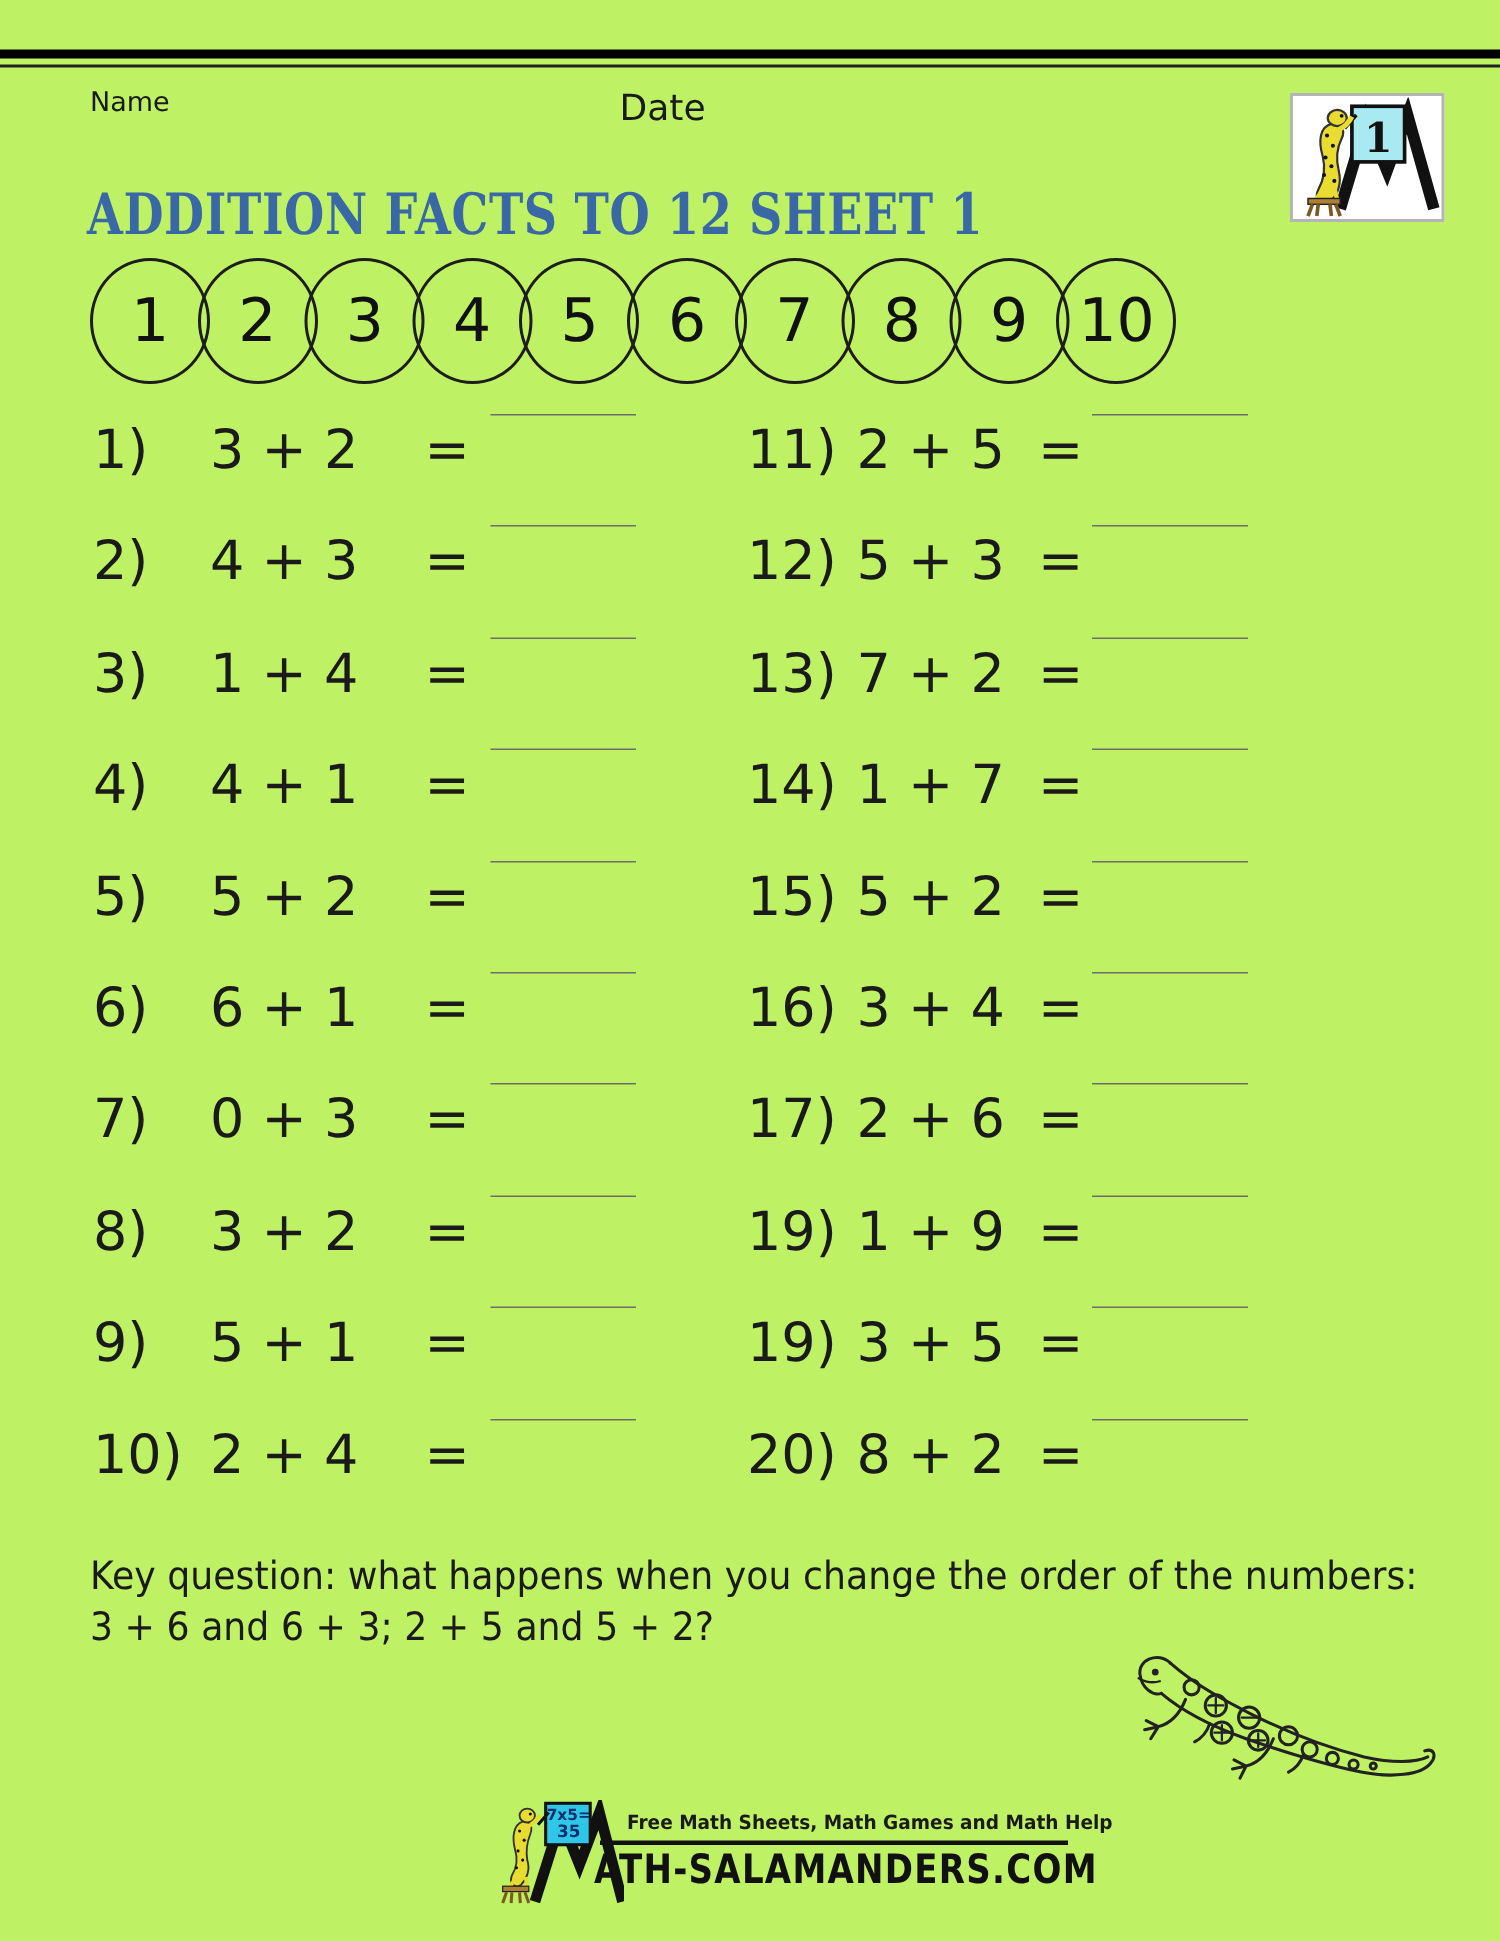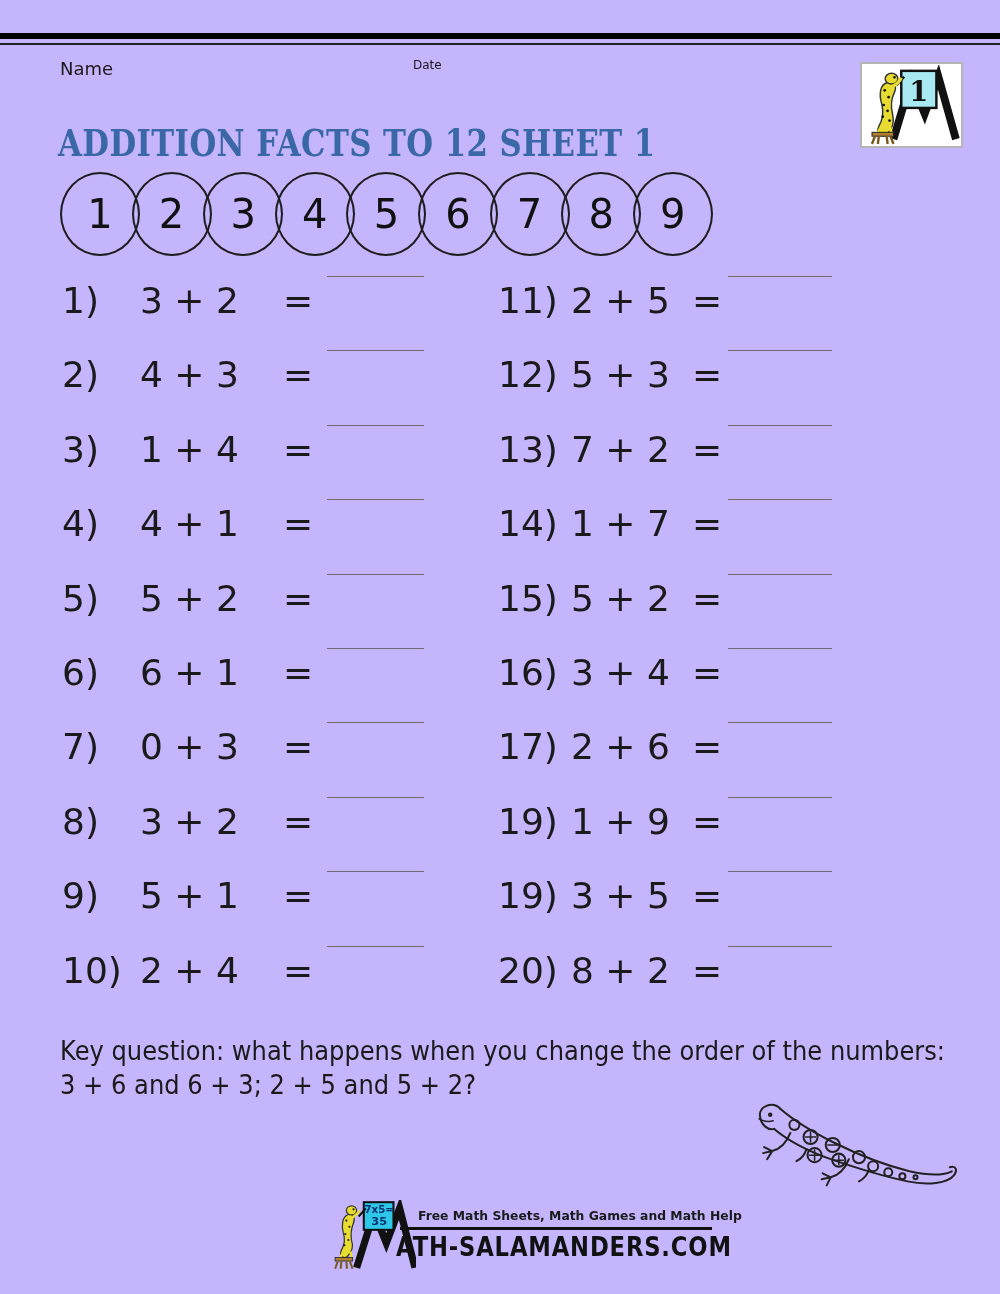--- a/index.html
+++ b/index.html
@@ -3,27 +3,27 @@
 <meta charset="utf-8">
 <style>
   :root{
     --title-blue:#3A67A5; --rule-black:#000; --text-black:#1a1a1a;
     --underline-gray:#6e6e6e; --salamander-yellow:#E9DC30;
     --badge-board-cyan:#A8E9F2; --footer-board-cyan:#2EC7E8;
     --stool-brown:#B08030; --board-text-navy:#0A3070;
   }
   *{margin:0;padding:0;box-sizing:border-box;}
   body{background:#fff;font-family:"DejaVu Sans",sans-serif;color:var(--text-black);}
-  .page{position:relative;width:1000px;height:1294px;background:#c4b5fd;overflow:hidden;}
+  .page{position:relative;width:1000px;height:1294px;background:#bef264;overflow:hidden;}
 
   .rule-thick{position:absolute;left:0;top:33px;width:100%;height:6px;background:var(--rule-black);}
   .rule-thin{position:absolute;left:0;top:43px;width:100%;height:2px;background:#222;}
 
   .name-label{position:absolute;left:60px;top:58px;font-size:18px;}
-  .date-label{position:absolute;left:413px;top:58px;font-size:12px;}
+  .date-label{position:absolute;left:413px;top:58px;font-size:24px;}
 
   .badge{position:absolute;left:860px;top:62px;width:103px;height:86px;background:#fff;
          border:2px solid #b5b5b5;display:flex;align-items:center;justify-content:center;}
 
   .title{position:absolute;left:58px;top:120px;font-family:"DejaVu Serif",serif;font-weight:600;
          font-size:38px;color:var(--title-blue);white-space:nowrap;
          transform:scaleX(0.81);transform-origin:left center;letter-spacing:0.5px;}
 
   .circles{position:absolute;left:0;top:172px;width:100%;height:88px;}
   .circle{position:absolute;top:0;width:80px;height:84px;border:2px solid #1d1d1d;border-radius:50%;
@@ -97,20 +97,21 @@
   <div class="circles" id="circles">
       <div class="circle" style="left: 60px;">1</div>
       <div class="circle" style="left: 131.6px;">2</div>
       <div class="circle" style="left: 203.2px;">3</div>
       <div class="circle" style="left: 274.8px;">4</div>
       <div class="circle" style="left: 346.4px;">5</div>
       <div class="circle" style="left: 418px;">6</div>
       <div class="circle" style="left: 489.6px;">7</div>
       <div class="circle" style="left: 561.2px;">8</div>
       <div class="circle" style="left: 632.8px;">9</div>
+      <div class="circle" style="left: 704.4px;">10</div>
     </div>
 
   <div class="col left" id="col-left">
       <div class="row">
       <span class="pnum">1)</span>
       <span class="pexpr">3 + 2</span>
       <span class="peq">=</span>
       <span class="pline"></span>
     </div>
       <div class="row">

